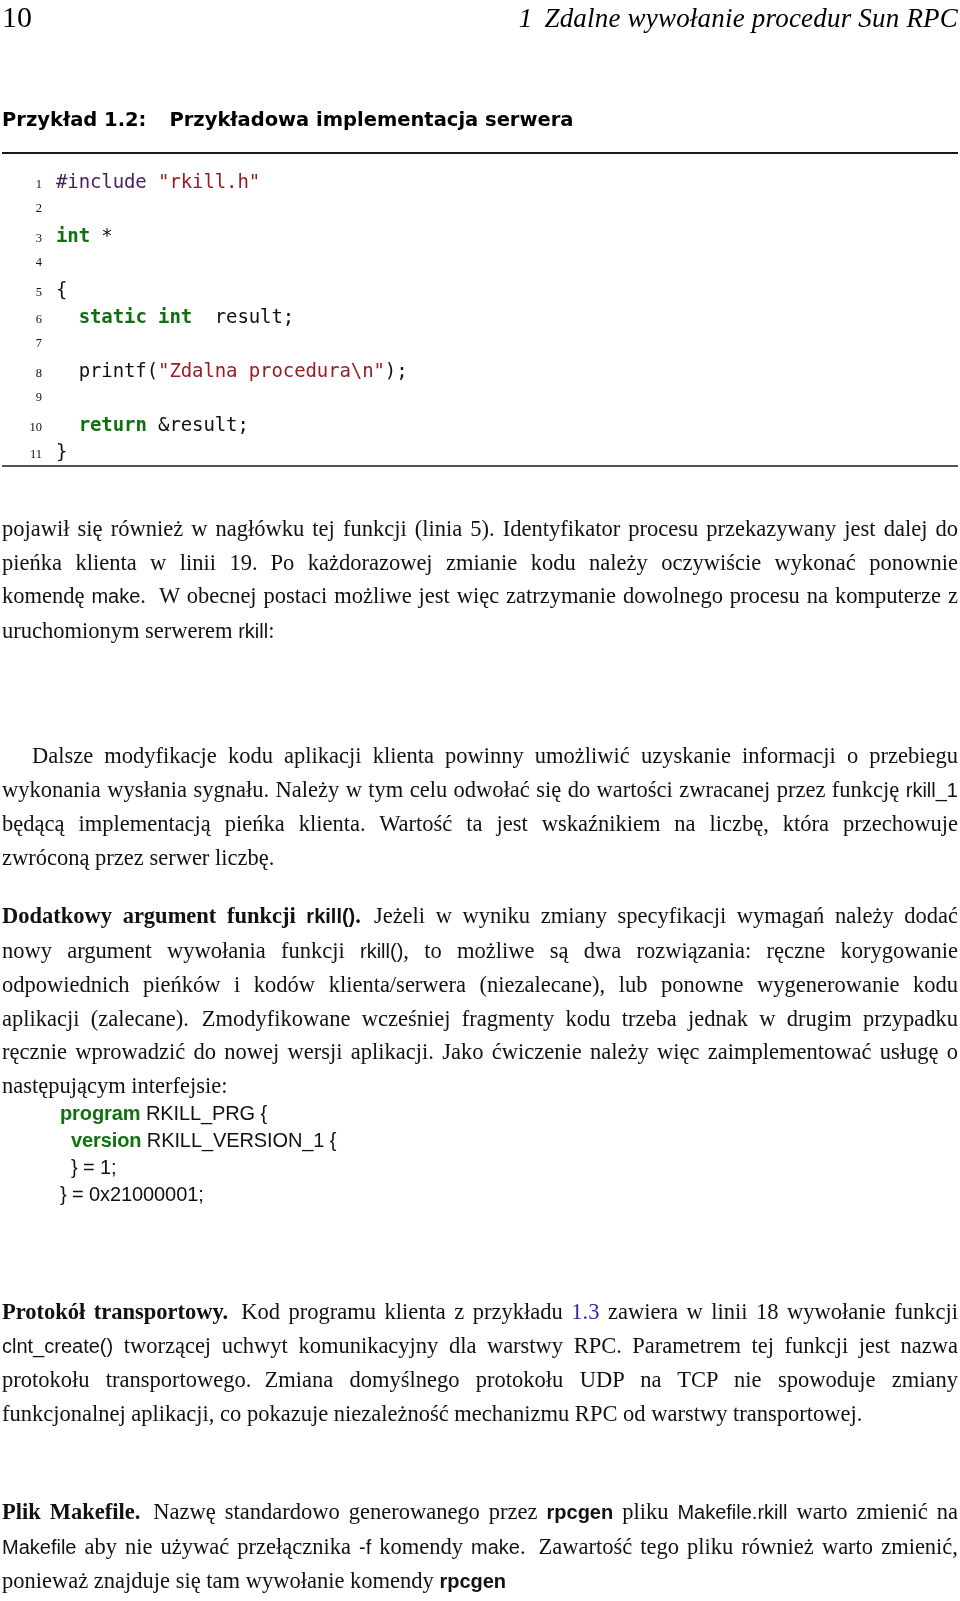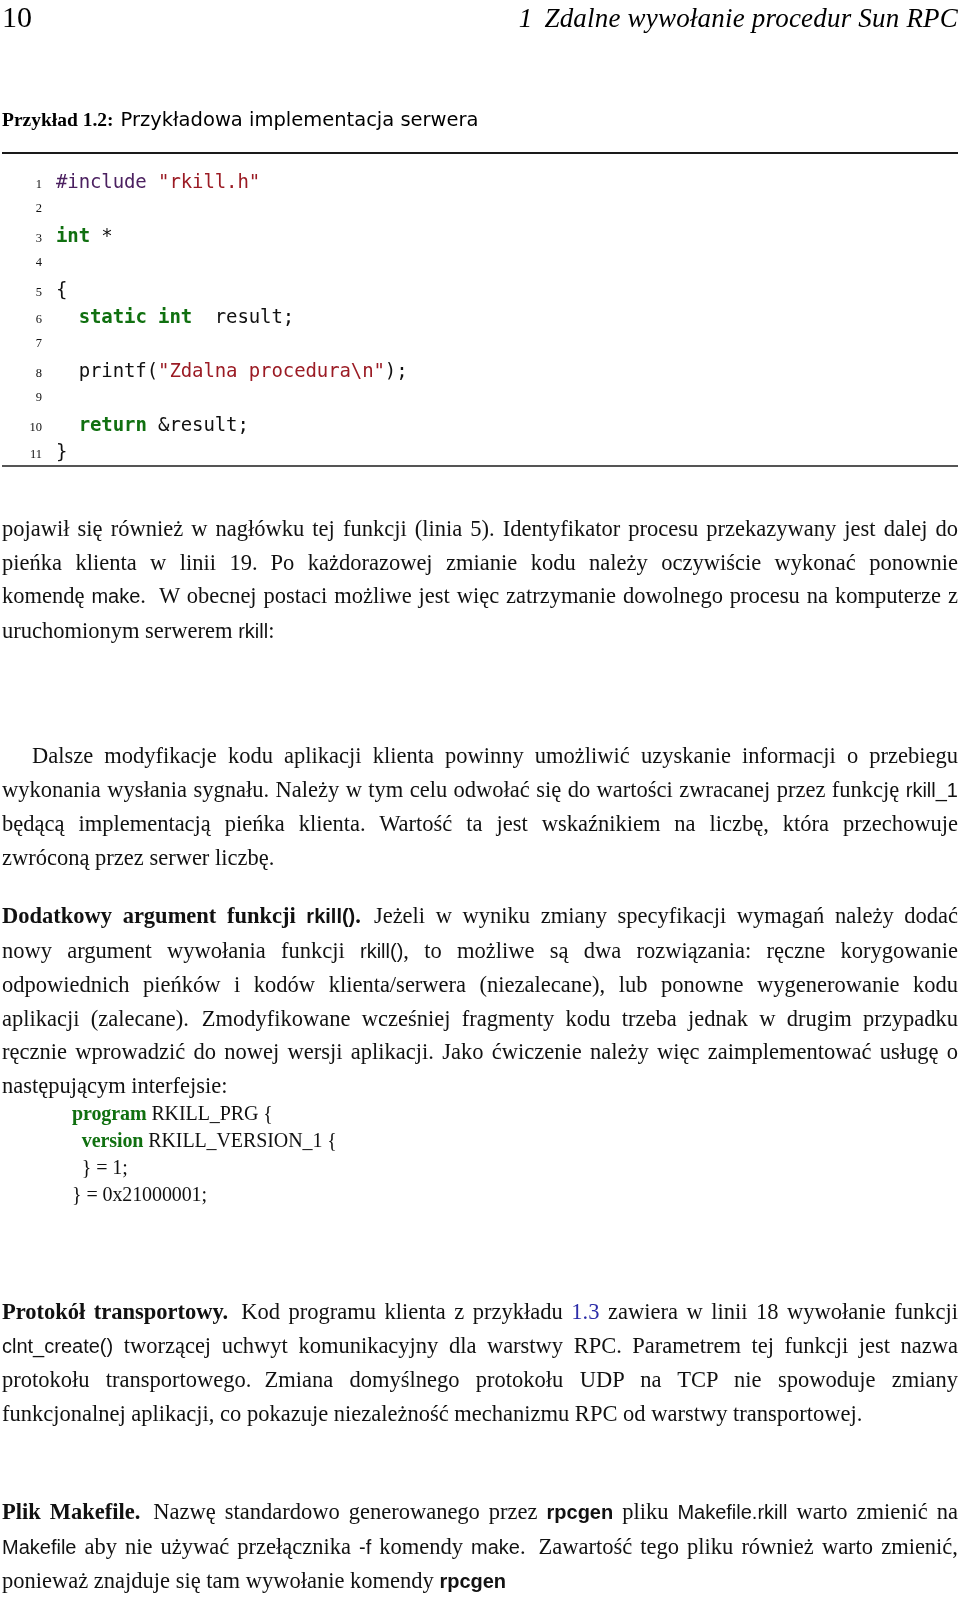--- a/index.html
+++ b/index.html
@@ -59,25 +59,24 @@
     top: 108px;
     left: 2px;
     width: 956px;
     font-family: "DejaVu Sans", "Liberation Sans", sans-serif;
     font-size: 19.5px;
     line-height: 24px;
     white-space: nowrap;
   }
   .caption .lead {
     font-weight: bold;
-    font-family: Liberation Serif, serif;
   }
   .caption .desc {
-    font-weight: normal;
-    margin-left: 7px;
+    font-weight: bold;
+    margin-left: 23px;
   }
 
   
   .rule {
     position: absolute;
     left: 2px;
     width: 956px;
     height: 2px;
     background: #1a1a1a;
   }
@@ -149,23 +148,22 @@
     font-size: 20px;
     line-height: 28px;
     white-space: pre;
     color: #111111;
   }
 
   .listing2 {
     position: absolute;
     left: 60px;
     top: 1100px;
-    font-family: Liberation Serif, serif;
+    font-family: Liberation Sans, sans-serif;
     font-size: 20px;
-    margin-left: 12px;
   }
   .listing2 .codeline {
     height: 27px;
     line-height: 27px;
   }
   .listing2 .ctext { font-size: 20px; }
 
   .indent { text-indent: 30px; }
 </style>
 </head>

